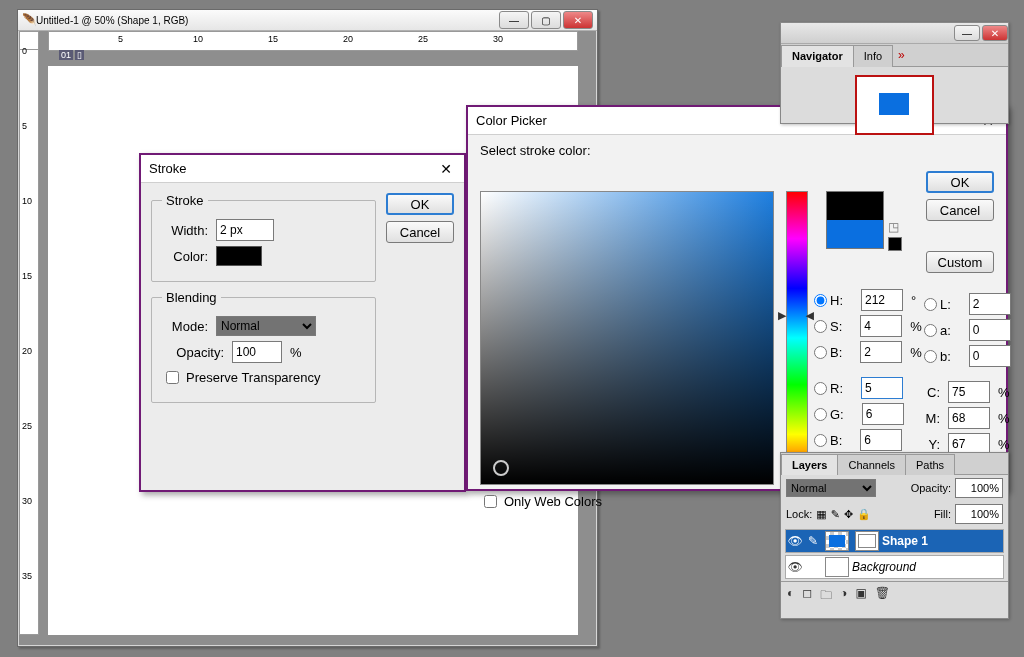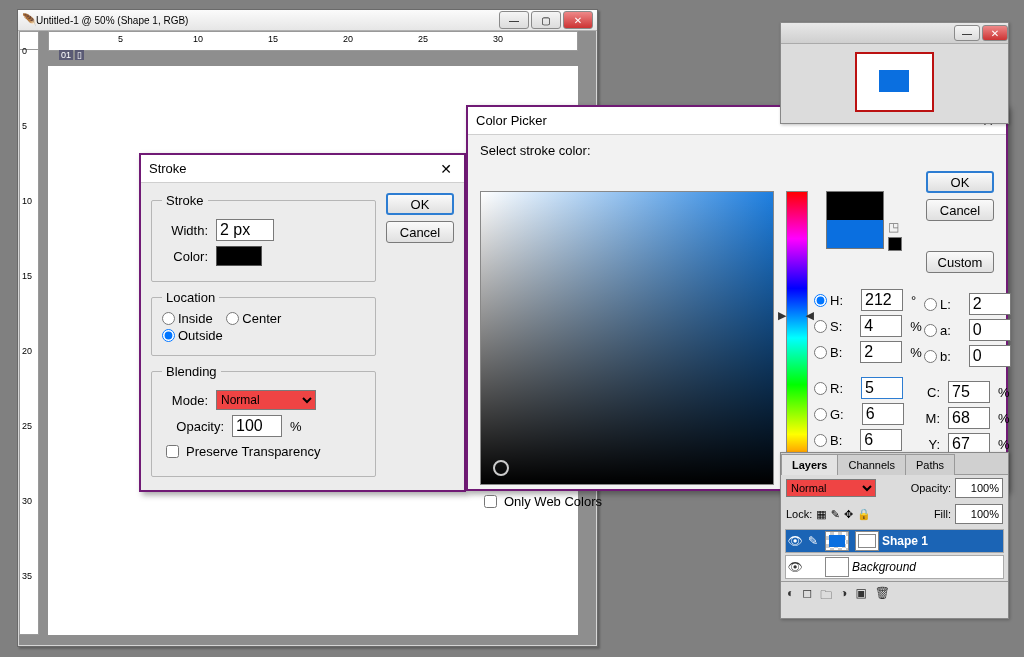--- a/index.html
+++ b/index.html
@@ -36,22 +36,22 @@
     box-shadow:3px 3px 6px rgba(0,0,0,.35);font-size:13px;}
   .dlg-title{height:27px;display:flex;align-items:center;padding:0 8px;
     border-bottom:1px solid #cfcfcf;background:#fff;}
   .dlg-title .spacer{flex:1;}
   .dlg-close{font-size:14px;padding:0 4px;cursor:default;}
   .dlg-body{padding:10px;}
   fieldset{border:1px solid #b6b6b6;border-radius:2px;padding:6px 10px 10px 10px;margin:0 0 8px 0;}
   legend{padding:0 4px;font-size:13px;}
   .row{display:flex;align-items:center;gap:8px;margin:5px 0;}
   .lbl{display:inline-block;text-align:right;}
-  input.txt{border:1px solid #7a7a7a;padding:1px 3px;height:18px;font-size:16px;background:#fff;}
-  select{border:1px solid #7a7a7a;font-size:12px;height:20px;background:#ef4444;}
+  input.txt{border:1px solid #7a7a7a;padding:1px 3px;height:18px;font-size:12px;background:#fff;}
+  select{border:1px solid #7a7a7a;font-size:12px;height:20px;background:#737373;}
   .btn{border:1px solid #7a7a7a;border-radius:3px;width:68px;height:22px;
     background:linear-gradient(#fafafa,#e0e0e0);font-size:13px;}
   .btn.sel{border:2px solid #2d7dd2;}
   .radio{display:inline-flex;align-items:center;gap:3px;margin-right:10px;}
   .radio input{margin:0;}
   .swatch{width:44px;height:18px;border:1px solid #555;}
   
   .cp-field{position:absolute;left:12px;top:56px;width:292px;height:292px;
     border:1px solid #888;background:
       linear-gradient(to top, #000, rgba(0,0,0,0)),
@@ -161,35 +161,20 @@
         <div class="row">
           <span class="lbl" style="width:46px;">Width:</span>
           <input class="txt" style="width: 50px;" value="2 px">
         </div>
         <div class="row">
           <span class="lbl" style="width:46px;">Color:</span>
           <div class="swatch" style="background:#000;"></div>
         </div>
       </fieldset>
       <fieldset>
-        <legend>Location</legend>
-        <label class="radio">
-            <input type="radio" name="loc" style="">
-            <span>Inside</span>
-          </label>
-        <label class="radio">
-            <input type="radio" name="loc" style="">
-            <span>Center</span>
-          </label>
-        <label class="radio">
-            <input type="radio" name="loc" checked="" style="">
-            <span>Outside</span>
-          </label>
-      </fieldset>
-      <fieldset>
         <legend>Blending</legend>
         <div class="row">
           <span class="lbl" style="width:46px;">Mode:</span>
           <select style="width:100px;">
             <option>Normal</option>
           </select>
         </div>
         <div class="row">
           <span class="lbl" style="width:62px;">Opacity:</span>
           <input class="txt" style="width: 42px;" value="100">
@@ -350,20 +335,26 @@
         <span>Only Web Colors</span>
     </label>
   </div>
 </div>
 
 <div class="panel" style="top:22px;height:100px;">
   <div class="panel-bar">
     <span class="spacer"></span>
     <div class="winbtn">—</div>
     <div class="winbtn close">✕</div>
+  </div>
+  <div class="tabs">
+    <div class="tab active">Navigator</div>
+    <div class="tab">Info</div>
+    <span class="spacer"></span>
+    <span style="padding:4px 6px;color:#b00;">»</span>
   </div>
   <div class="nav-thumb">
       <div class="shape"></div>
     </div>
 </div>
 
 <div class="panel" style="top:452px;height:165px;">
   <div class="tabs">
     <div class="tab active">Layers</div>
     <div class="tab">Channels</div>

